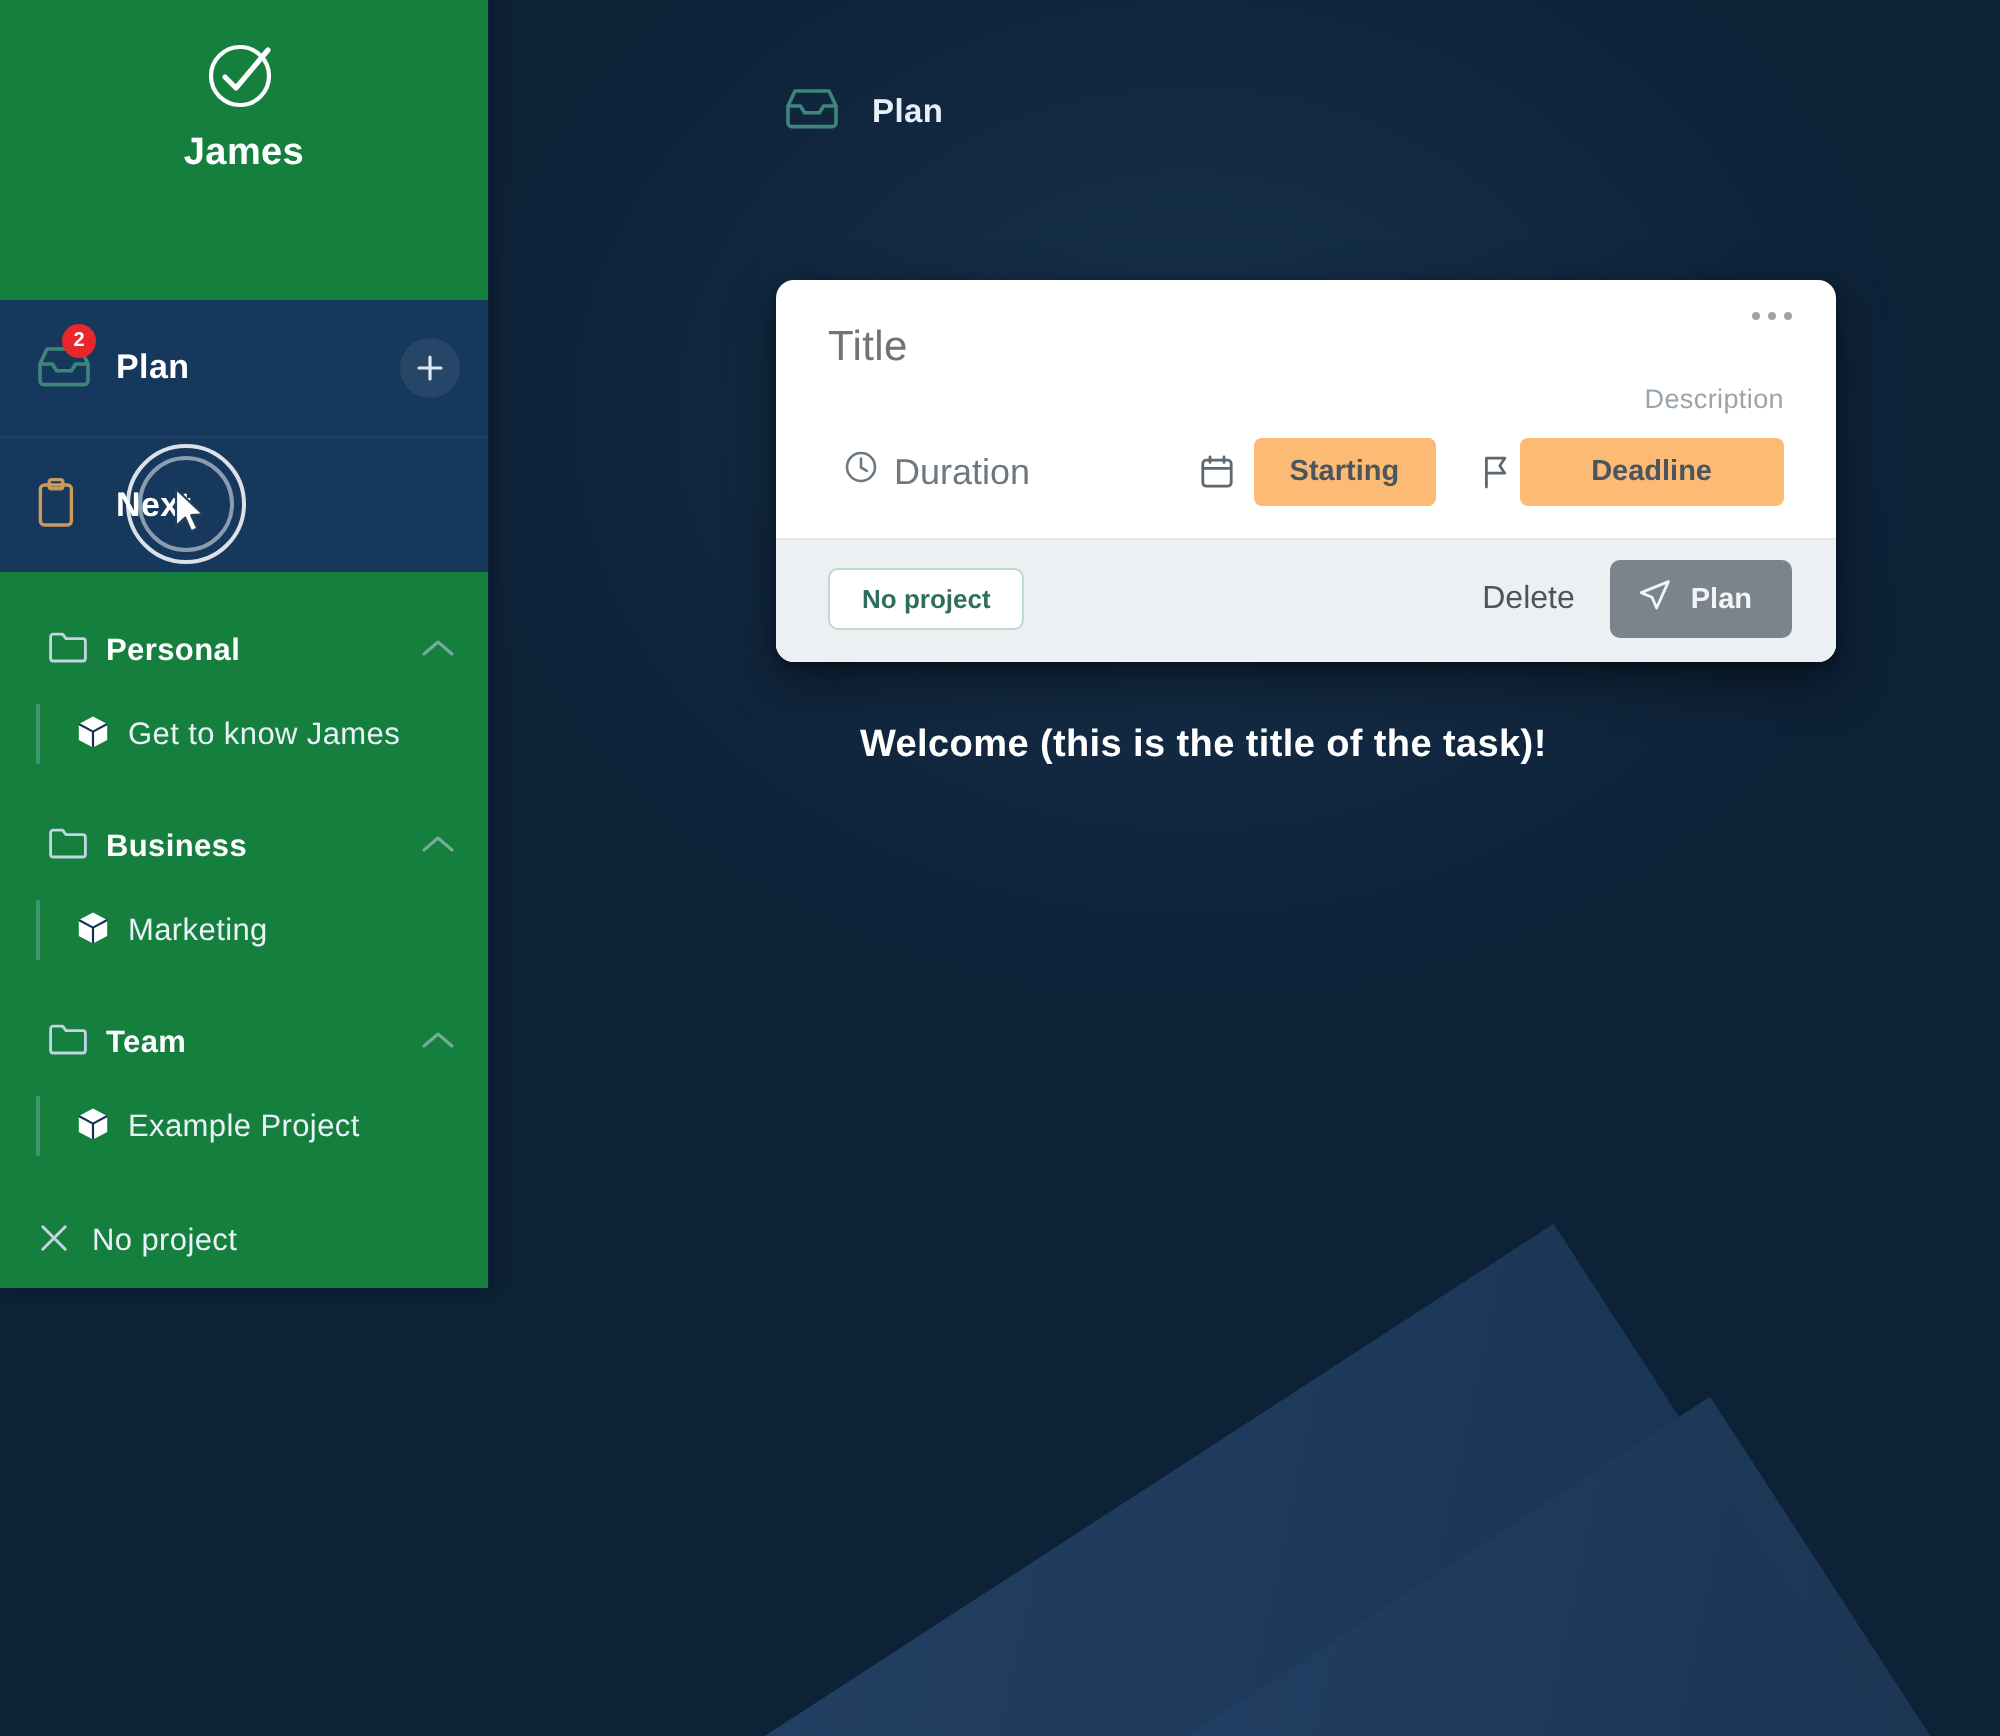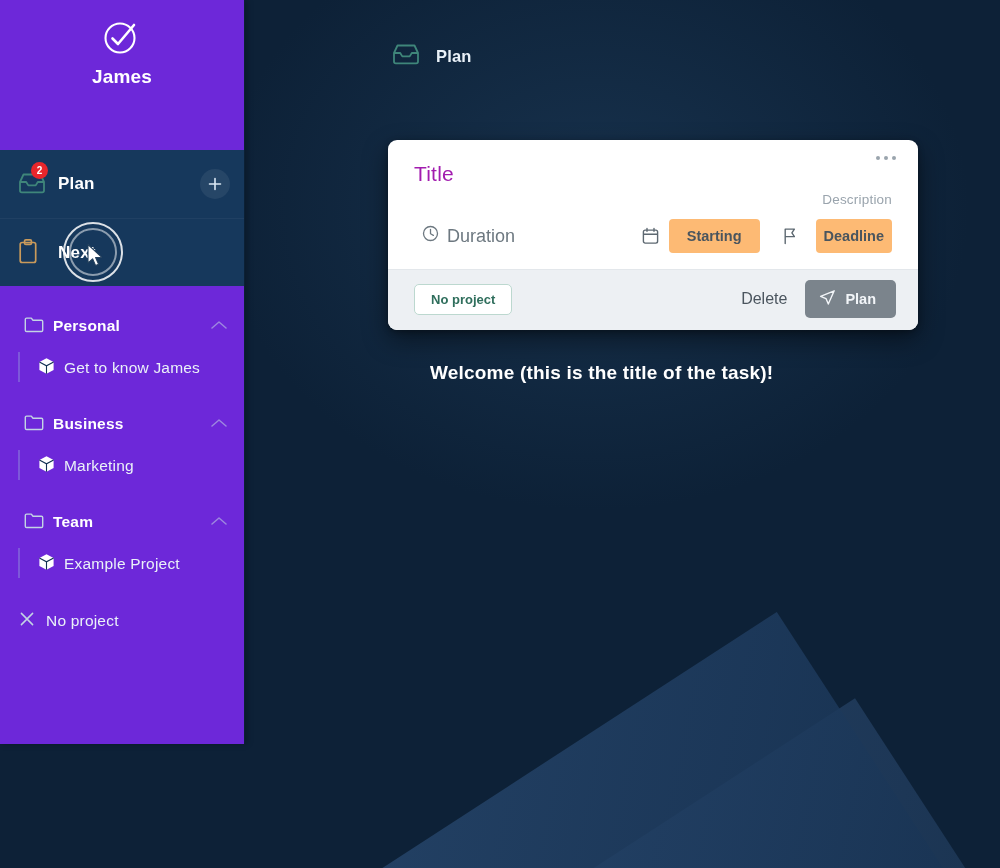--- a/index.html
+++ b/index.html
@@ -51,22 +51,22 @@
     width: 750px; height: 868px;
     background: radial-gradient(ellipse 520px 420px at 46% 24%, rgba(32,64,96,.55) 0%, rgba(13,33,55,0) 72%);
     pointer-events: none;
   }
 
   
   .sidebar {
     position: relative;
     z-index: 3;
     width: 245px;
-    height: 744px;
-    background: #6d28d9;
+    height: 644px;
+    background: #15803d;
     flex: 0 0 245px;
     border-right: 1px solid #0b2035;
     box-shadow: 2px 0 6px rgba(0,0,0,.25);
   }
 
   .profile {
     height: 150px;
     display: flex;
     flex-direction: column;
     align-items: center;
@@ -226,21 +226,21 @@
     right: 22px; top: 16px;
     display: flex; gap: 4px;
     cursor: pointer;
   }
   .card-dots i {
     width: 4px; height: 4px; border-radius: 50%;
     background: #9aa4ad; display: block;
   }
 
   .card-title {
-    color: #a21caf;
+    color: #737373;
     font-size: 21px;
     font-weight: 400;
     letter-spacing: .2px;
   }
   .card-desc {
     margin-top: 6px;
     color: #9aa4ad;
     font-size: 13.5px;
     letter-spacing: .2px;
     text-align: right;
@@ -266,21 +266,21 @@
     background: #fdba74;
     border: none;
     border-radius: 4px;
     color: #4a555e;
     font-family: "Liberation Sans", sans-serif;
     font-size: 14.5px;
     font-weight: 600;
     padding: 9px 18px;
     cursor: pointer;
   }
-  .chipbtn.deadline { margin-left: 18px; padding: 9px 8px; }
+  .chipbtn.deadline { margin-left: 4px; padding: 9px 36px; }
   .meta-icon.flag { margin-left: 22px; }
 
   .card-footer {
     background: #edf0f3;
     padding: 10px 22px 12px 26px;
     display: flex;
     align-items: center;
     border-top: 1px solid #e3e7eb;
   }
   .noproject-btn {

